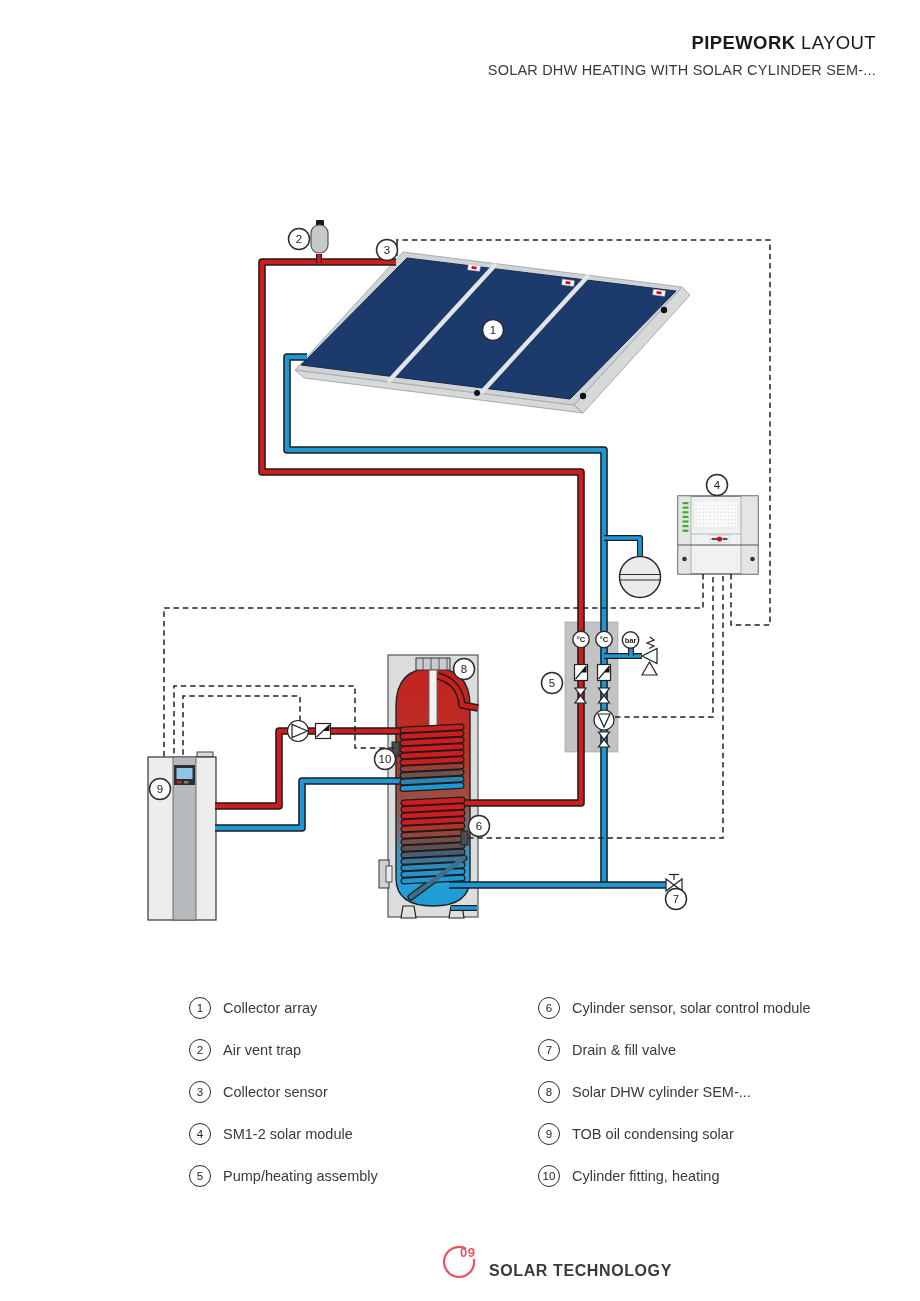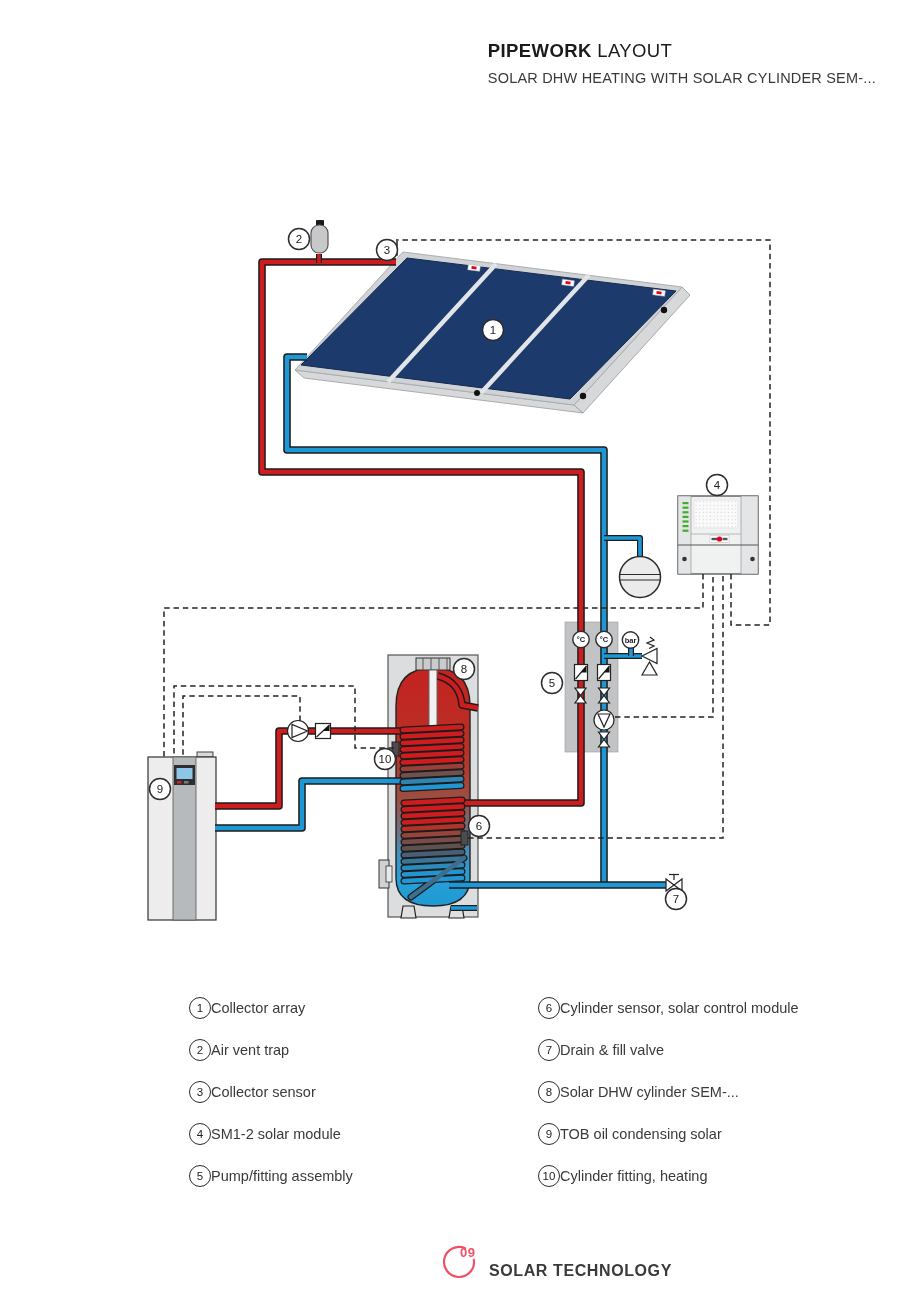--- a/index.html
+++ b/index.html
@@ -6,21 +6,21 @@
     --pipe_hot:#cf1d1f; --pipe_cold:#1e97d5; --pipe_outline:#1c1c1c;
     --collector_panel:#1d3a6d; --wire_dark:#232323; --led_green:#3fae2a;
     --wolf_red:#e2001a; --footer_accent:#ef5064; --text_dark:#1a1a1c; --text_gray:#3a3a3c;
   }
   *{margin:0;padding:0;box-sizing:border-box}
   html,body{background:#fff}
   body{font-family:"Liberation Sans",sans-serif}
   .page{position:relative;width:920px;height:1301px;background:#fff;overflow:hidden}
 
   
-  .hdr{position:absolute;top:40px;right:44px;text-align:left}
+  .hdr{position:absolute;top:32px;right:44px;text-align:right}
   .hdr .title{font-size:18.5px;letter-spacing:.4px;color:var(--text_dark);font-weight:400}
   .hdr .title .b{font-weight:700}
   .hdr .subtitle{font-size:14.5px;letter-spacing:.2px;color:var(--text_gray);margin-top:8px;font-weight:400}
 
   
   .dia{position:absolute;left:0;top:0;width:920px;height:960px}
   .dia text{font-family:"Liberation Sans",sans-serif}
   .po{fill:none;stroke:var(--pipe_outline);stroke-width:7.6;stroke-linejoin:round}
   .ph{fill:none;stroke:var(--pipe_hot);stroke-width:4.6;stroke-linejoin:round}
   .pc{fill:none;stroke:var(--pipe_cold);stroke-width:4.6;stroke-linejoin:round}
@@ -37,21 +37,21 @@
   .sym{fill:#fff;stroke:#222;stroke-width:1.2}
   .thin{stroke:#222;stroke-width:1.2;fill:none}
 
   
   .legend-col{position:absolute;top:997px}
   .legend-col.l{left:189px}
   .legend-col.r{left:538px}
   .li{display:flex;align-items:center;height:22px;margin-bottom:20px}
   .ln{flex:0 0 auto;width:22px;height:22px;border:1.5px solid #2c2c2e;border-radius:50%;
       display:flex;align-items:center;justify-content:center;font-size:11.5px;color:#232325}
-  .lt{font-size:14.5px;color:var(--text_gray);white-space:nowrap}
+  .lt{margin-left:12px;font-size:14.5px;color:var(--text_gray);white-space:nowrap}
 
   
   .ftr{position:absolute;left:441px;top:1240px;display:flex;align-items:flex-end}
   .ftr .pg{font-size:13px;font-weight:700;fill:var(--footer_accent);letter-spacing:.5px}
   .ftr .arc{stroke:var(--footer_accent);stroke-width:2.2;fill:none;stroke-linecap:round}
   .ftr .lbl{margin-left:8px;font-size:16px;font-weight:700;letter-spacing:.6px;color:var(--text_gray)}
 </style>
 </head>
 <body>
 
@@ -364,21 +364,21 @@
     <div class="li">
       <span class="ln">3</span>
       <span class="lt">Collector sensor</span>
     </div>
     <div class="li">
       <span class="ln">4</span>
       <span class="lt">SM1-2 solar module</span>
     </div>
     <div class="li">
       <span class="ln">5</span>
-      <span class="lt">Pump/fitting assembly</span>
+      <span class="lt">Pump/heating assembly</span>
     </div>
   </div>
   <div class="legend-col r">
     <div class="li">
       <span class="ln">6</span>
       <span class="lt">Cylinder sensor, solar control module</span>
     </div>
     <div class="li">
       <span class="ln">7</span>
       <span class="lt">Drain &amp; fill valve</span>

